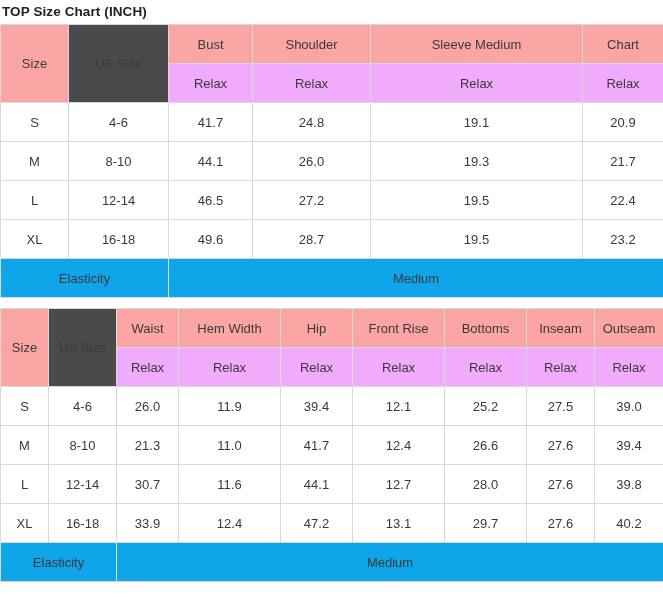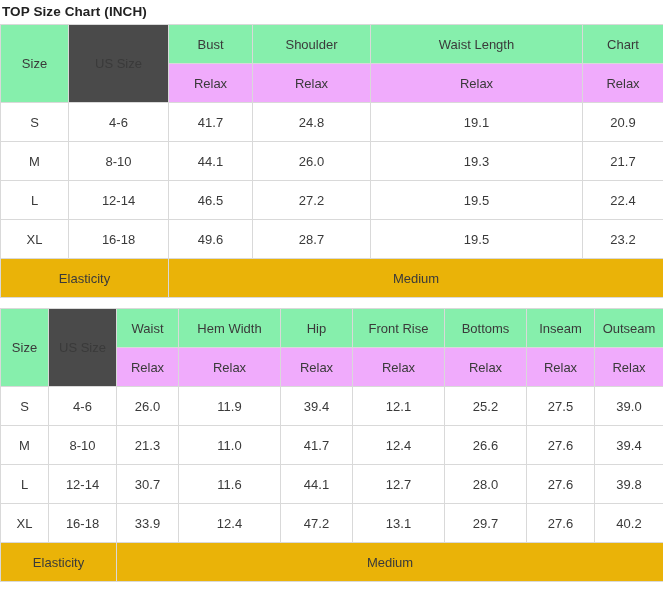--- a/index.html
+++ b/index.html
@@ -37,36 +37,36 @@
     text-align: center;
     vertical-align: middle;
     font-weight: normal;
     color: #3a3a3a;
     padding: 0;
     height: 38px;
   }
   .hdr-cell {
     font-weight: bold;
     color: #2e2e2e;
-    background: #86efac;
+    background: #fca5a5;
   }
   .dark-cell {
     background: #4a4a4a;
     color: #ffffff;
     font-weight: bold;
   }
   .relax-cell {
     background: #f0abfc;
     color: #3a3a3a;
   }
   .data-cell {
     background: #ffffff;
   }
   .elasticity-cell {
-    background: #eab308;
+    background: #0ea5e9;
     color: #3a3a3a;
   }
   .spacer {
     height: 10px;
   }
   
   .t-col-size { width: 68px; }
   .t-col-ussize { width: 100px; }
   .t-col-bust { width: 84px; }
   .t-col-shoulder { width: 118px; }
@@ -102,21 +102,21 @@
       <col class="t-col-shoulder">
           <col class="t-col-sleeve">
           <col class="t-col-length">
     </colgroup>
     <tbody>
       <tr>
         <td class="hdr-cell" rowspan="2">Size</td>
         <td class="dark-cell" rowspan="2">US Size</td>
         <td class="hdr-cell">Bust</td>
         <td class="hdr-cell">Shoulder</td>
-        <td class="hdr-cell">Waist Length</td>
+        <td class="hdr-cell">Sleeve Medium</td>
         <td class="hdr-cell">Chart</td>
       </tr>
       <tr>
         <td class="relax-cell">Relax</td>
         <td class="relax-cell">Relax</td>
         <td class="relax-cell">Relax</td>
         <td class="relax-cell">Relax</td>
       </tr>
 
       <tr>

